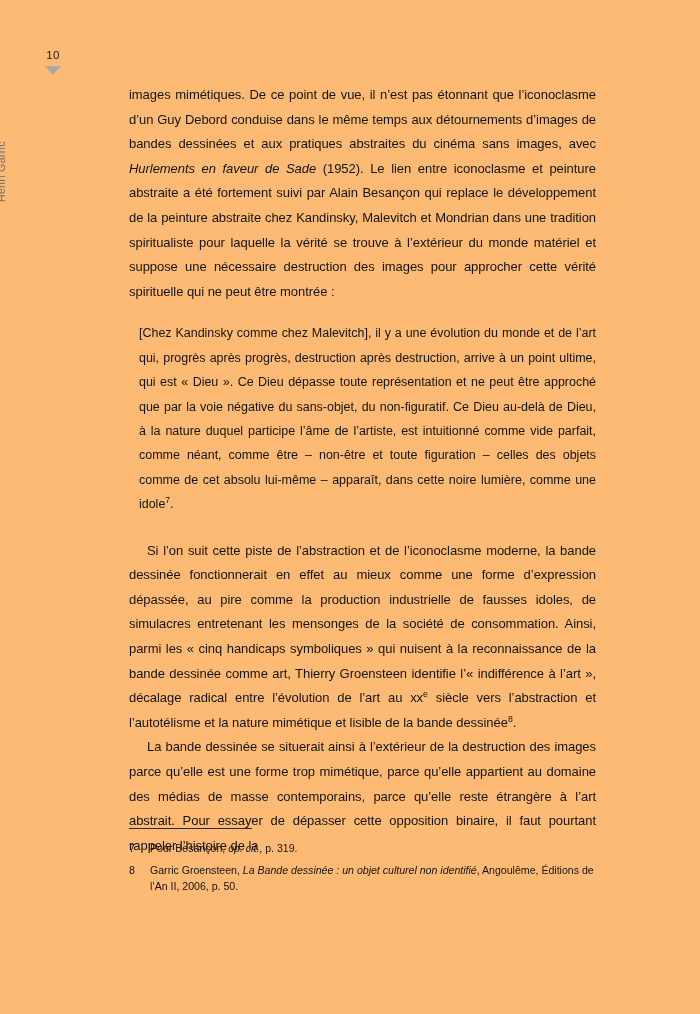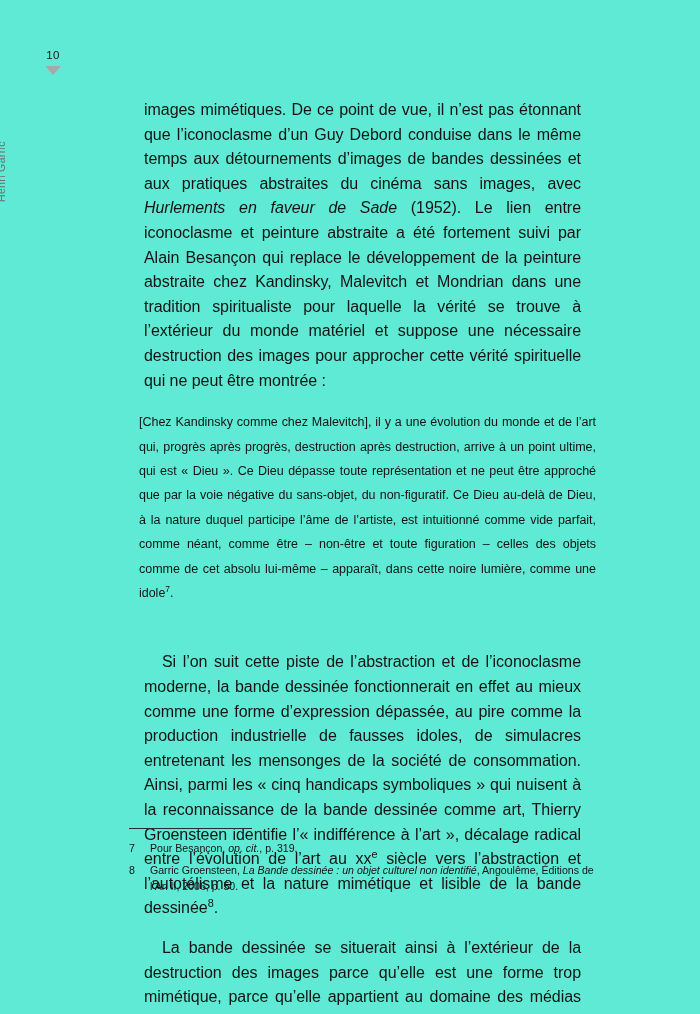--- a/index.html
+++ b/index.html
@@ -14,21 +14,21 @@
     position: relative;
     overflow: hidden;
     font-family: "Liberation Sans", sans-serif;
     color: #1a1a1a;
     -webkit-font-smoothing: antialiased;
   }
 
   .page {
     position: absolute;
     inset: 0;
-    background: #5eead4;
+    background: #fdba74;
   }
 
   
   .margin-block {
     position: absolute;
     left: 36px;
     top: 50px;
     width: 34px;
     height: 200px;
   }
@@ -70,35 +70,35 @@
 
   
   .column {
     position: absolute;
     left: 129px;
     top: 83px;
     width: 467px;
   }
 
   p.body-par {
-    margin: 15px;
-    font-size: 16px;
+    margin: 0;
+    font-size: 13px;
     line-height: 24.6px;
     text-align: justify;
     text-justify: inter-word;
     hyphens: manual;
     color: #141414;
     letter-spacing: -0.05px;
   }
   p.body-par.indent {
     text-indent: 18px;
   }
 
   .quote {
-    margin: 17px 0 12px 10px;
+    margin: 17px 0 4px 10px;
     width: 457px;
   }
   .quote p {
     margin: 0;
     font-size: 12.5px;
     line-height: 24.4px;
     text-align: justify;
     color: #141414;
     letter-spacing: -0.02px;
   }

